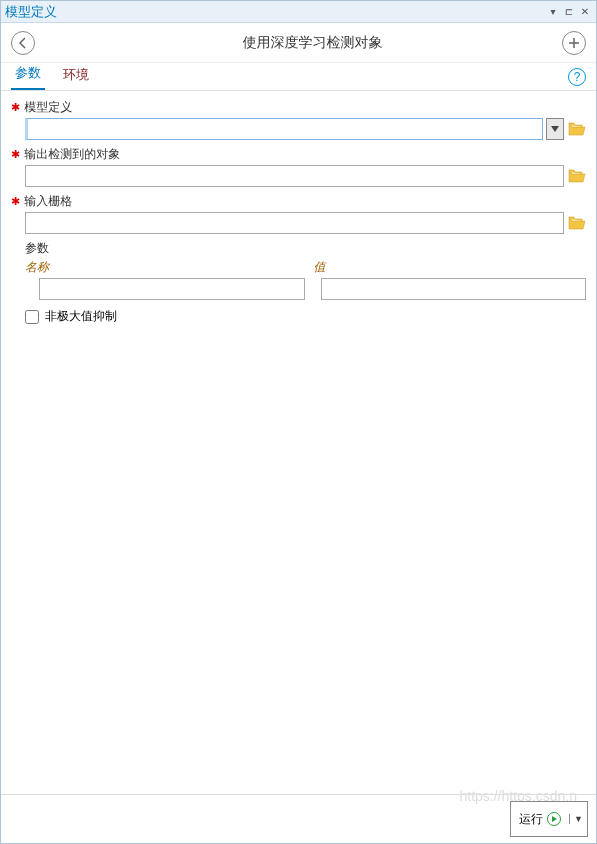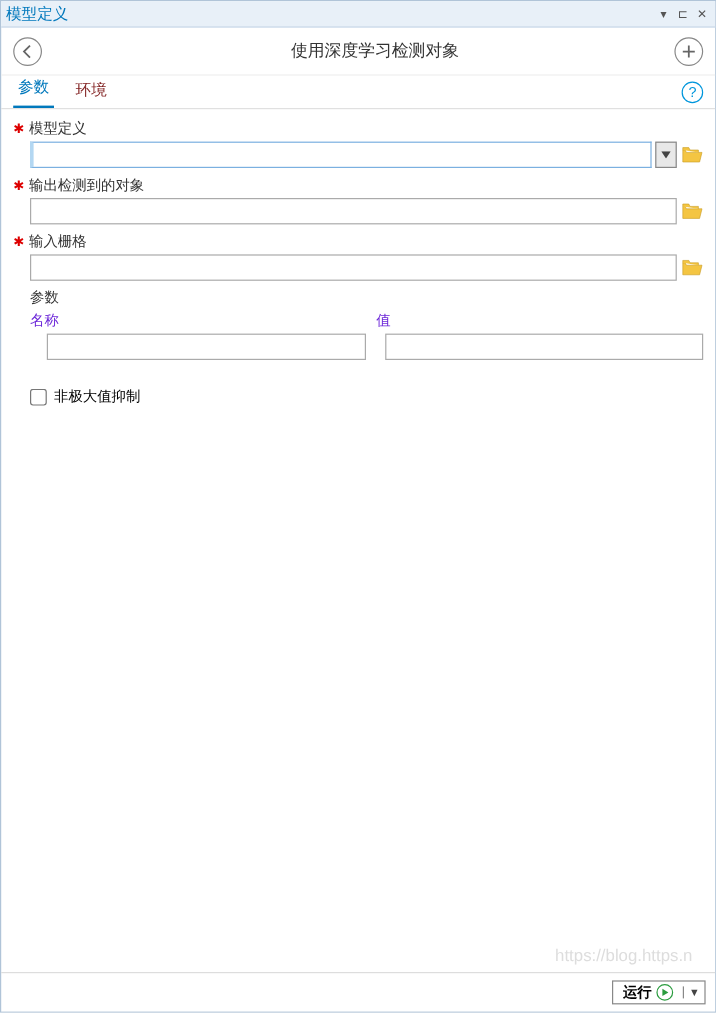--- a/index.html
+++ b/index.html
@@ -172,39 +172,40 @@
       margin-bottom: 2px;
     }
     .param-cols {
       display: flex;
       padding-left: 14px;
       gap: 16px;
     }
     .col-label {
       flex: 1;
       font-size: 12px;
-      color: #6d28d9;
+      color: #a16207;
+      font-style: italic;
     }
     .param-inputs {
       display: flex;
       padding-left: 28px;
       gap: 16px;
       margin-top: 2px;
     }
     .param-inputs input {
       flex: 1;
       height: 22px;
       border: 1px solid #aaa;
       padding: 0 4px;
     }
     .checkbox-row {
       display: flex;
       align-items: center;
       gap: 6px;
-      margin-top: 22px;
+      margin-top: 8px;
       padding-left: 14px;
     }
     .checkbox-row input[type="checkbox"] {
       width: 14px;
       height: 14px;
     }
     .footer {
       border-top: 1px solid #ddd;
       padding: 6px 8px;
       display: flex;
@@ -218,23 +219,22 @@
       bottom: 40px;
       color: #ddd;
       font-size: 14px;
       pointer-events: none;
     }
     .run-btn {
       display: flex;
       align-items: center;
       border: 1px solid #888;
       background: #fff;
-      height: 20px;
-      cursor: pointer;
-      font-weight: bold;
+      height: 36px;
+      cursor: pointer;
     }
     .run-btn-main {
       padding: 0 8px;
       display: flex;
       align-items: center;
       gap: 4px;
       font-size: 12px;
     }
     .run-icon {
       width: 14px;
@@ -361,21 +361,21 @@
       </div>
     </div>
 
     <div class="checkbox-row">
       <input type="checkbox" style="">
       <span>非极大值抑制</span>
     </div>
 
   </div>
 
-  <div class="watermark">https://blog.https.n</div>
+  <div class="watermark">https://https.csdn.n</div>
 
   <div class="footer">
     <div class="run-btn">
       <div class="run-btn-main">
         <span>运行</span>
         <span class="run-icon"></span>
       </div>
       <div class="run-btn-drop">▼</div>
     </div>
   </div>

